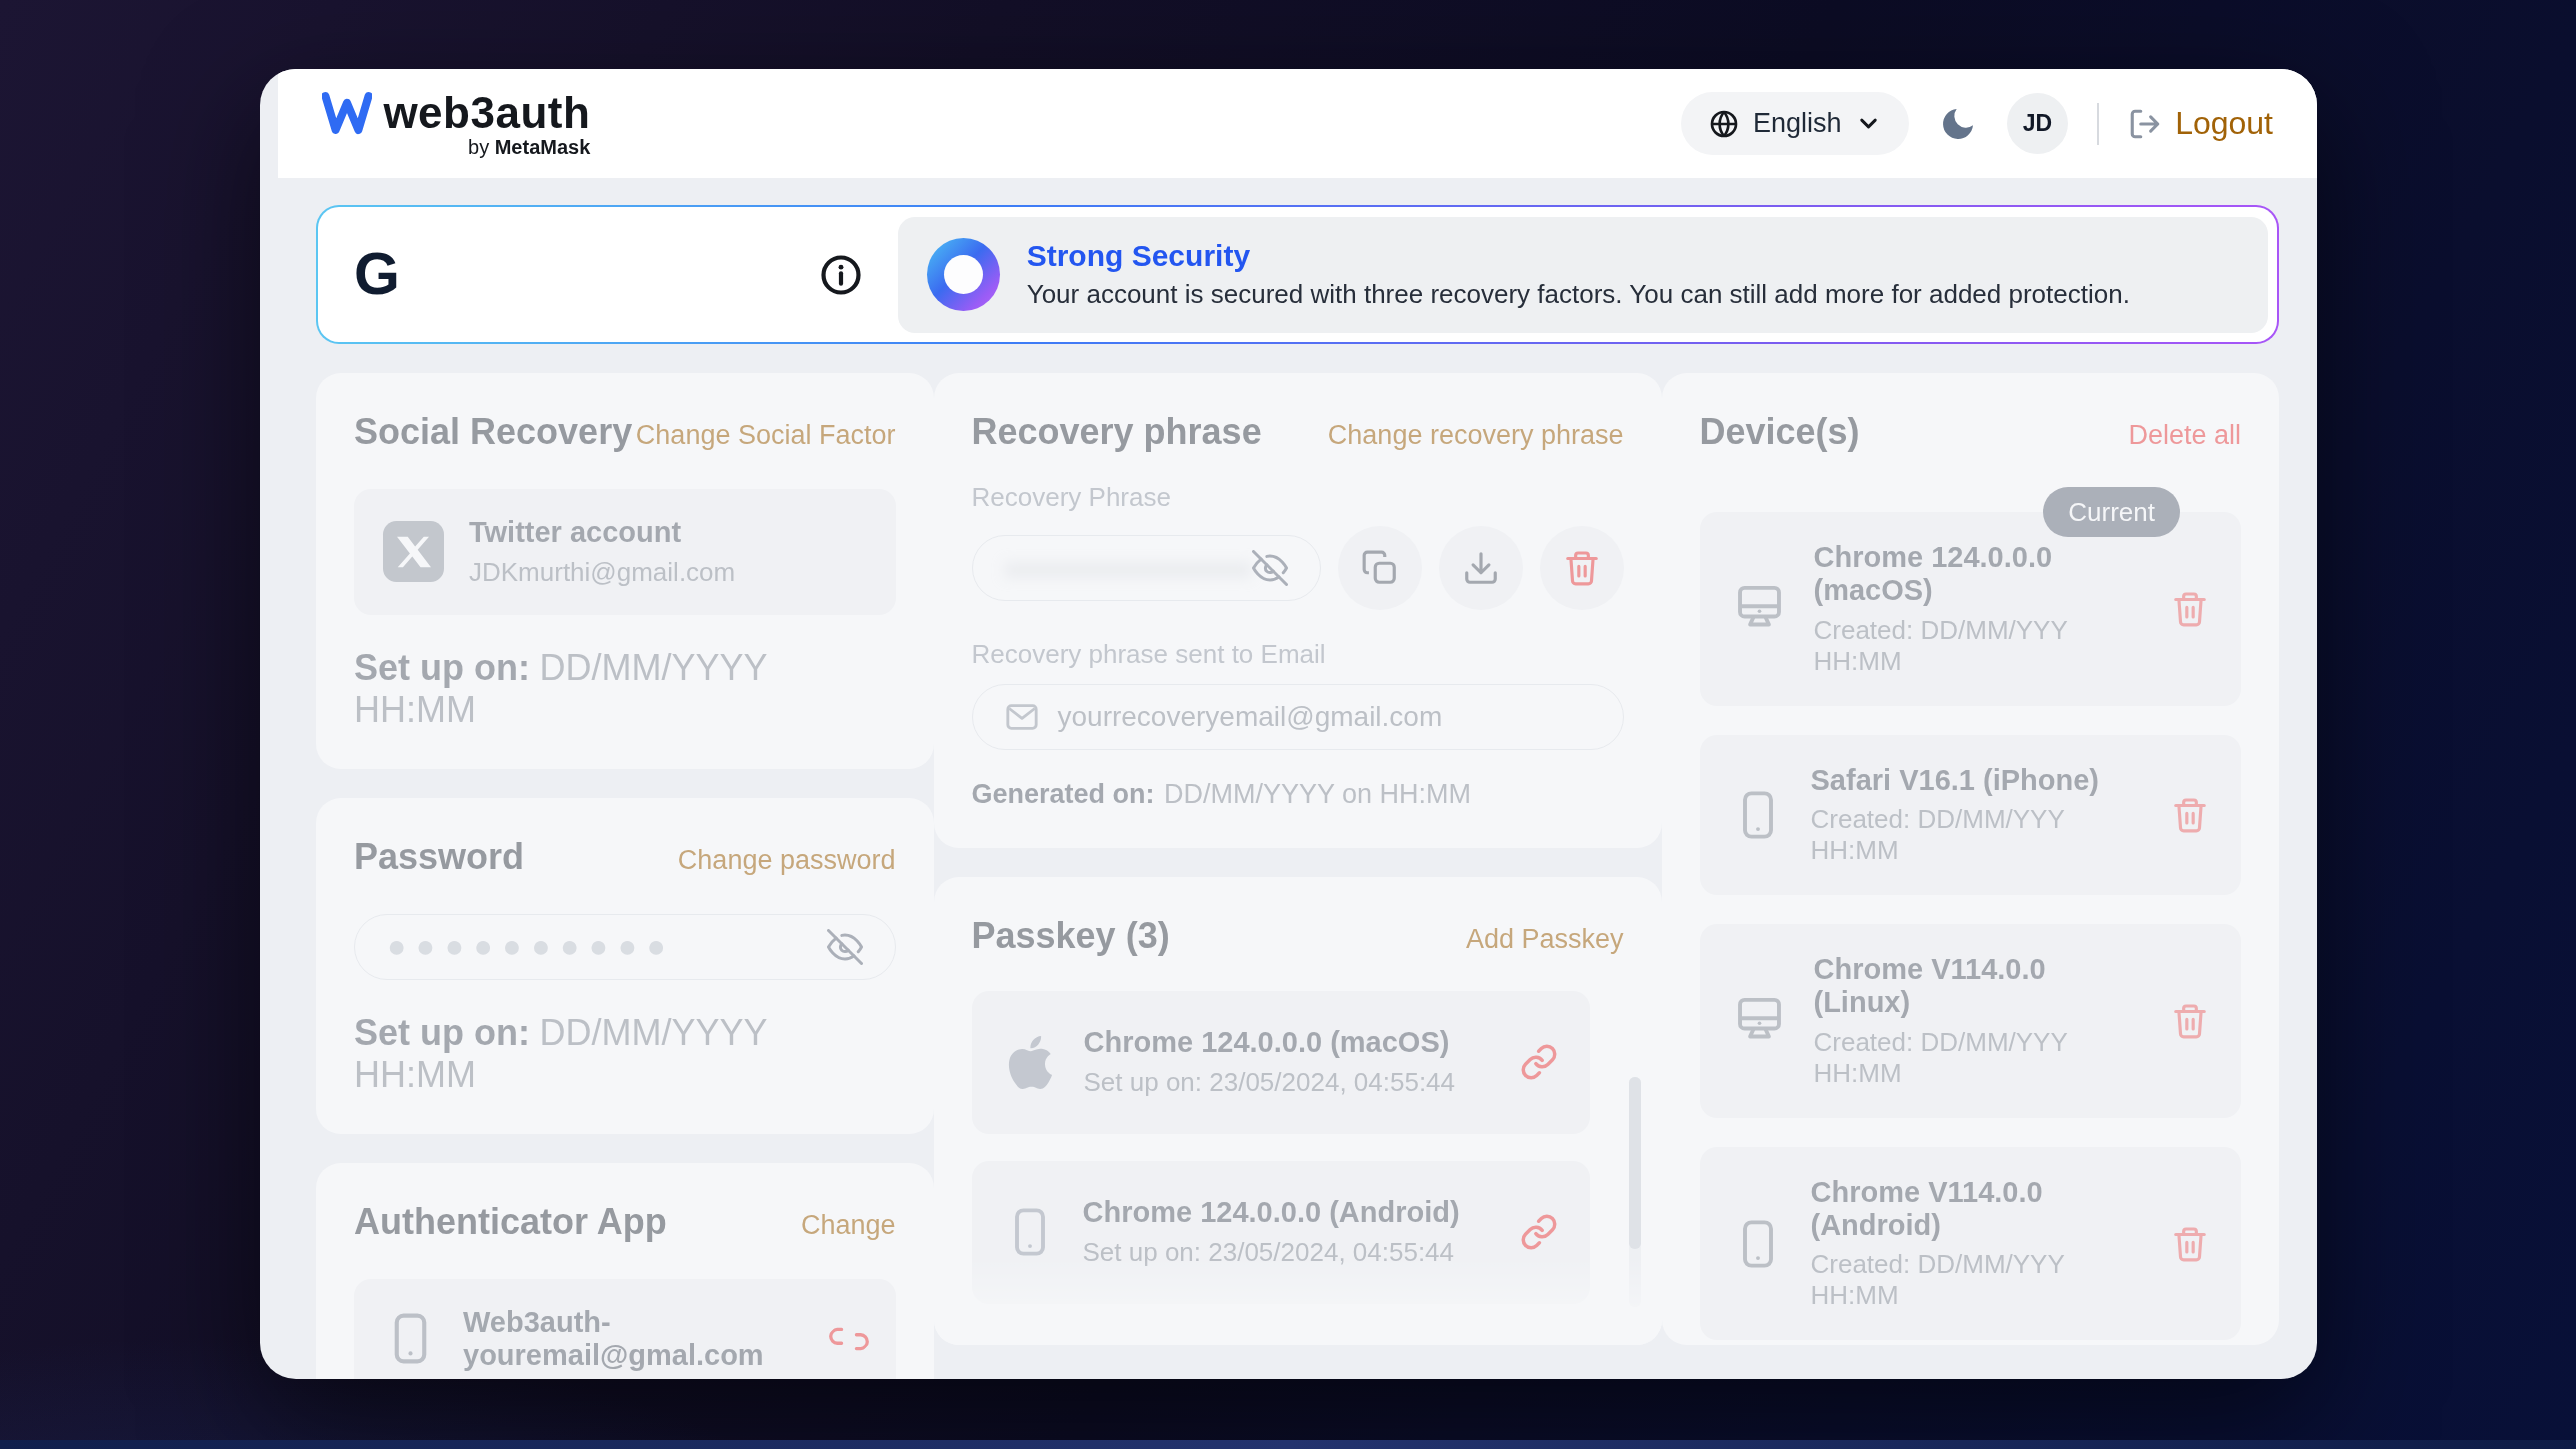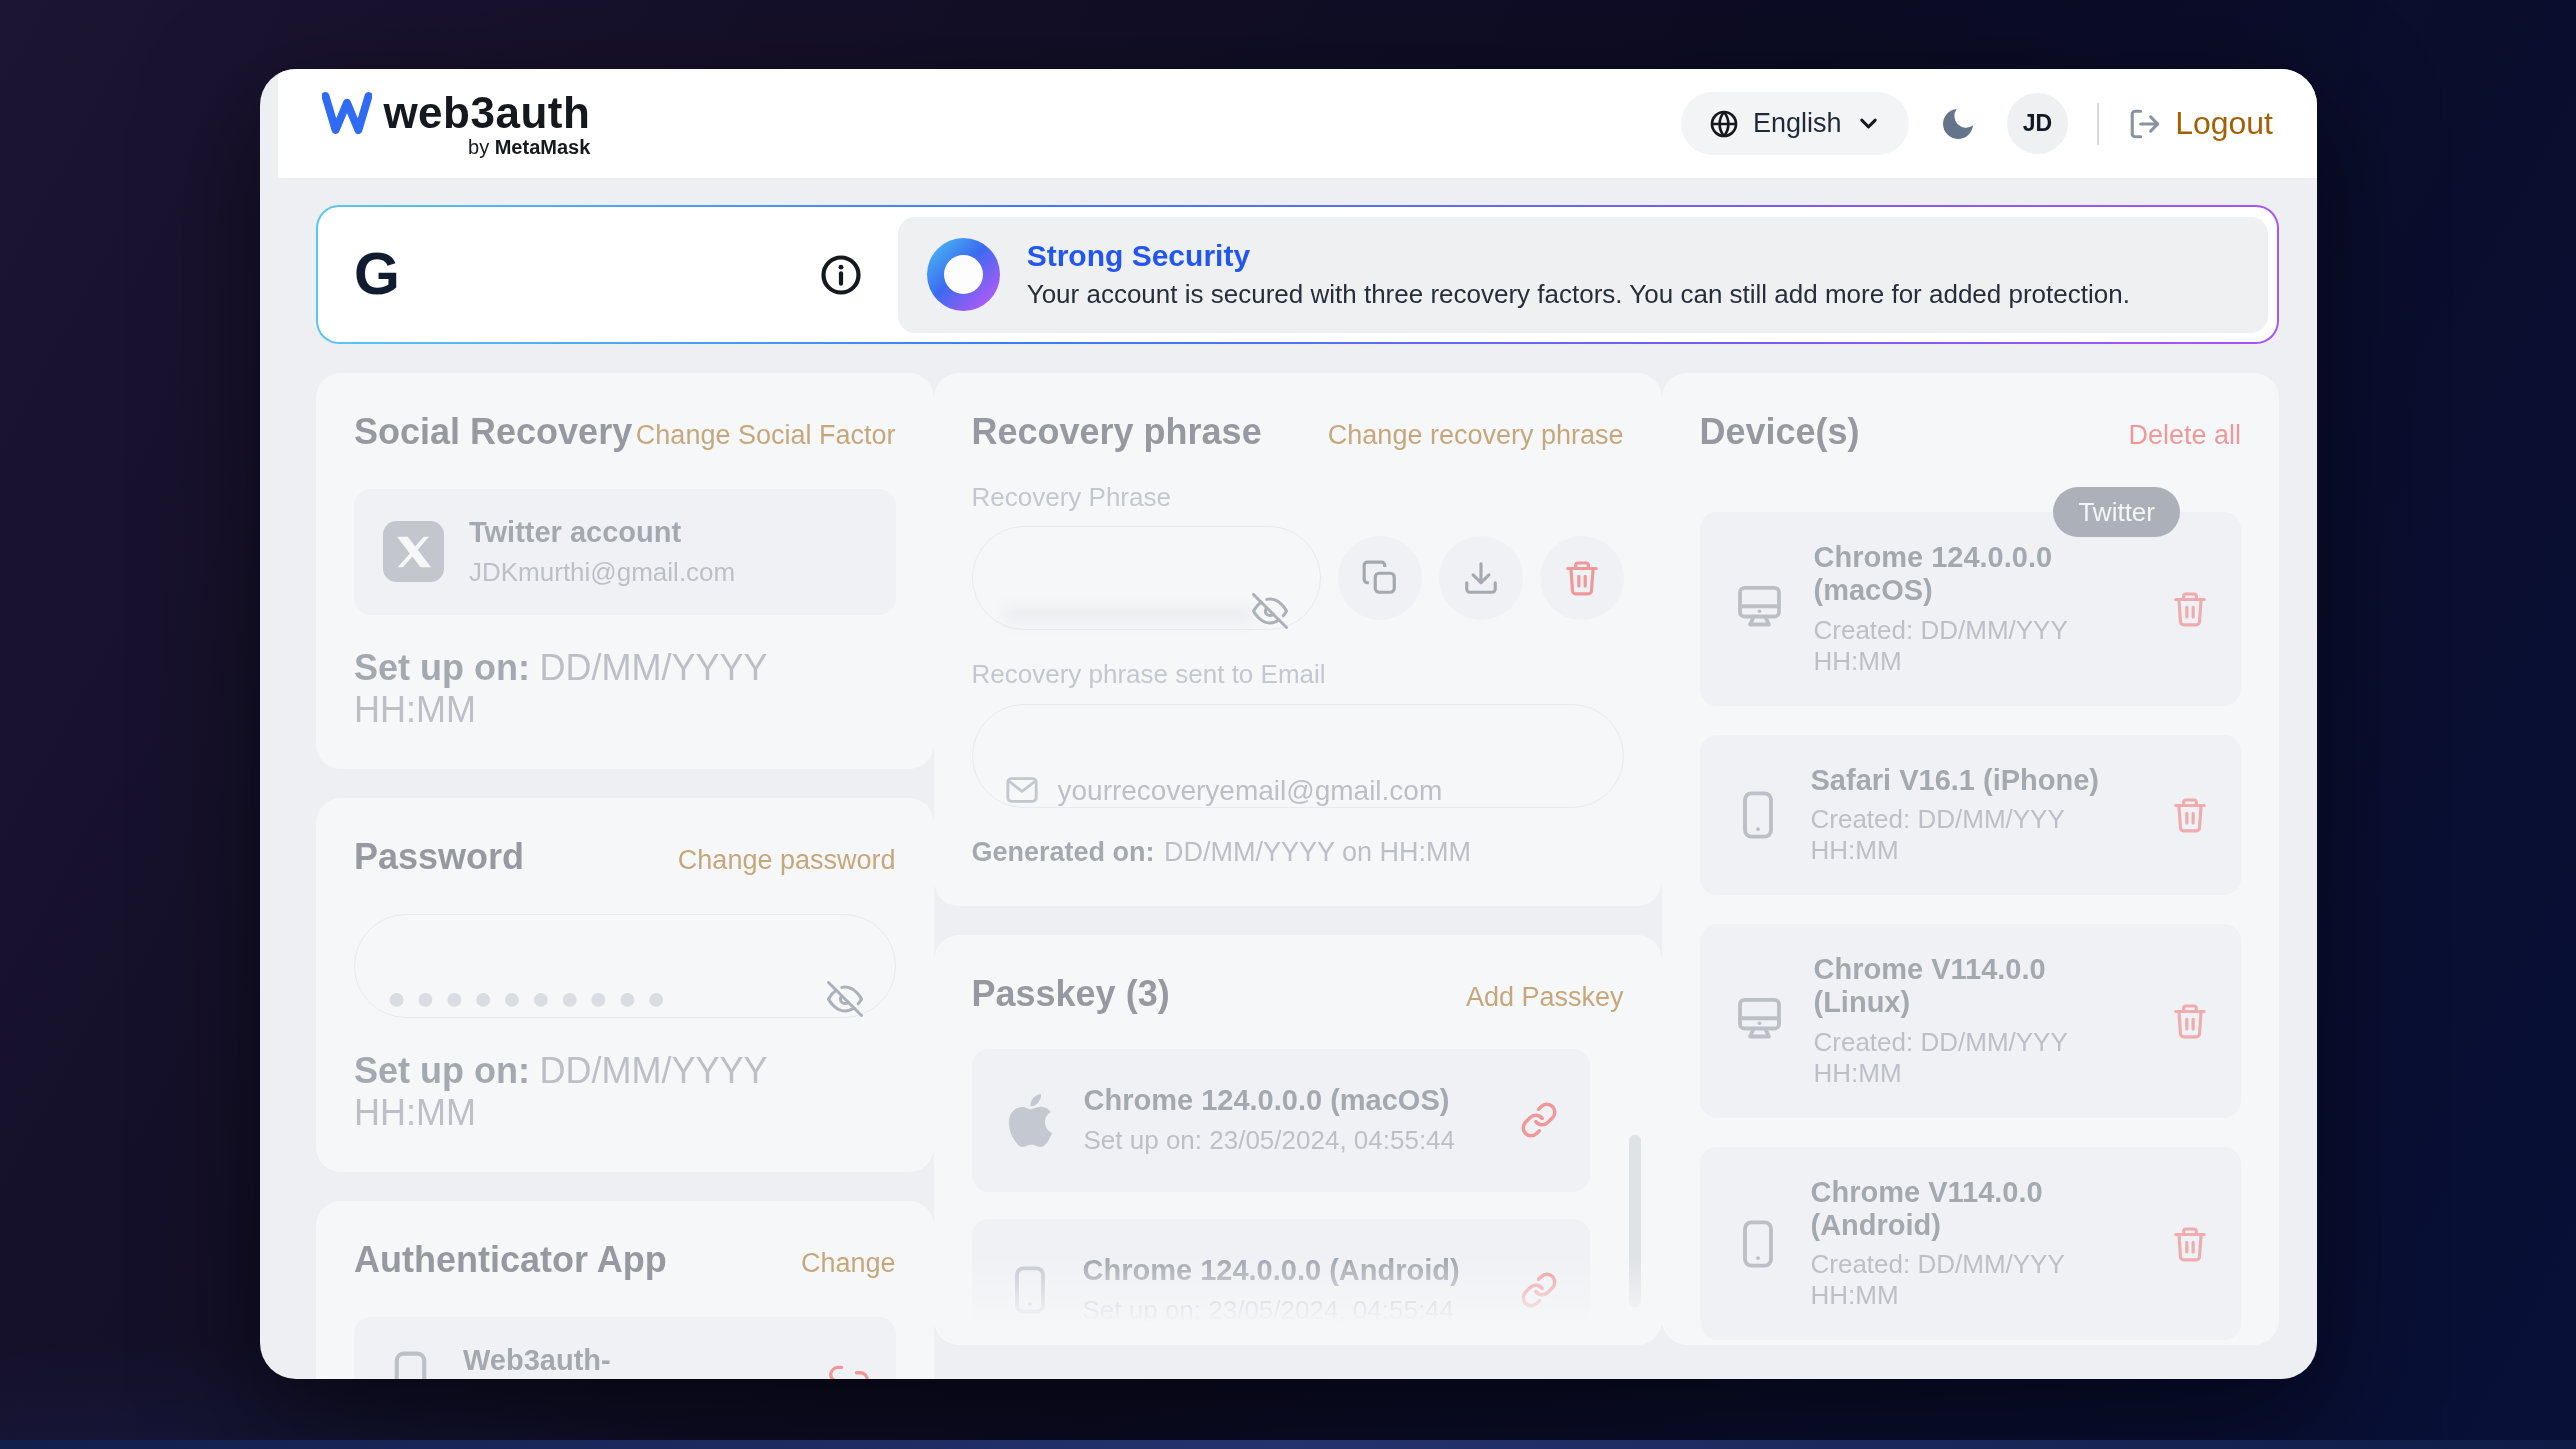--- a/index.html
+++ b/index.html
@@ -75,21 +75,21 @@
     gap:25px; padding:27px 29px; }
   .tile-name { font-size:29px; font-weight:600; color:#5d646e; margin-bottom:7.6px; }
   .tile-sub { font-size:26px; color:#8c929b; }
   .setup { margin-top:32px; font-size:36px; color:#8c929b; }
   .setup b { color:#5d646e; font-weight:700; margin-right:9.5px; }
 
   .x-badge { width:61px; height:61px; border-radius:13.4px; background:#9aa0a8;
     display:flex; align-items:center; justify-content:center; flex:none; }
 
   .pill-input { border:1.9px solid #e3e6ea; border-radius:953px; background:#fff;
-    display:flex; align-items:flex-end; padding:0 32px; height:104px; }
+    display:flex; align-items:center; padding:0 32px; height:66px; }
   .pw-dots { flex:1; font-size:32px; letter-spacing:9.5px; color:#c7ccd3; }
 
   .rp-label { font-size:26px; color:#9aa1aa; margin:29px 0 13.4px; }
   .rp-row { display:flex; align-items:center; gap:17px; }
   .rp-input { flex:1; min-width:0; }
   .rp-blur { flex:1; font-size:26px; color:#b8bdc5; filter:blur(6.7px); white-space:nowrap; overflow:hidden; }
   .circle-btn { width:84px; height:84px; border-radius:50%; background:#f3f4f6; flex:none;
     display:flex; align-items:center; justify-content:center; cursor:pointer; }
   .email-input { gap:19px; }
   .email-text { font-size:28px; color:#8c929b; }
@@ -433,21 +433,21 @@
       </div>
 
       <div class="col">
         <div class="card dev-card">
           <div class="card-head">
             <div class="card-title">Device(s)</div>
             <div class="link red">Delete all</div>
           </div>
           <div class="dev-list">
             <div class="dev-row">
-              <div class="badge">Twitter</div>
+              <div class="badge">Current</div>
               <span class="icon" style="color:#8c929b">
                   <svg width="55" height="55" viewBox="0 0 24 24">
                     <use href="#i-desktop"></use>
                   </svg>
                 </span>
               <div class="grow">
                 <div class="tile-name">Chrome 124.0.0.0 (macOS)</div>
                 <div class="tile-sub">Created: DD/MM/YYY HH:MM</div>
               </div>
               <span class="icon" style="color:#ef6b6b; cursor:pointer">

